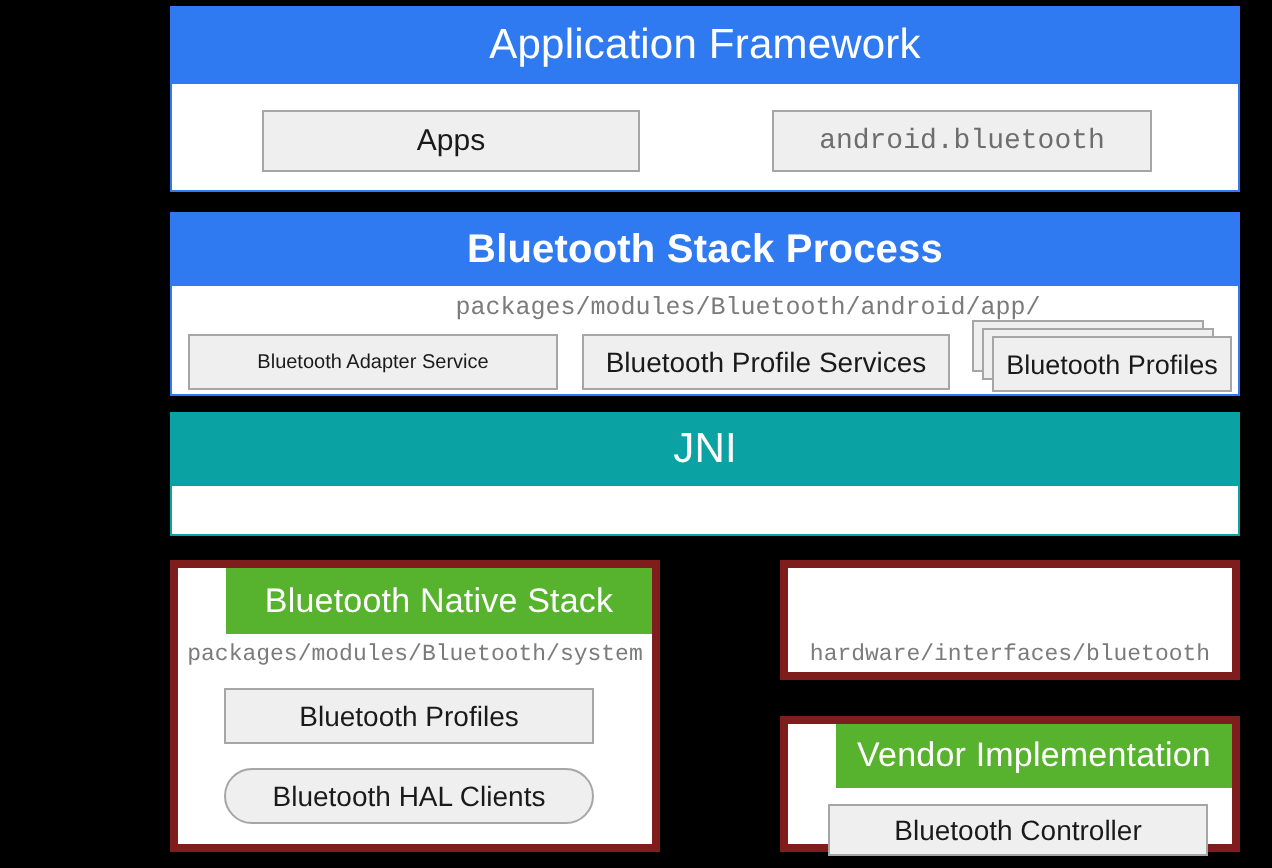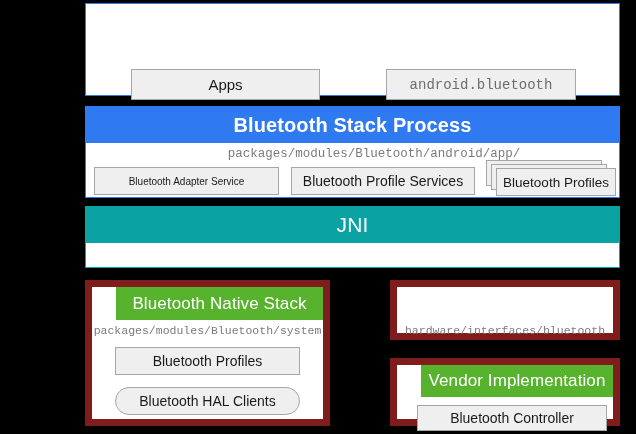--- a/index.html
+++ b/index.html
@@ -9,21 +9,21 @@
     font-family:"Liberation Sans", sans-serif;
     overflow:hidden;
     position:relative;
   }
   .canvas{position:absolute;left:0;top:0;width:636px;height:434px;}
 
   
   .card{position:absolute;background:#ffffff;box-sizing:border-box;}
   .card.blue{border:1px solid #2f7af0;}
   .card.teal{border:1px solid #0aa2a2;}
-  .card.green{border:7px solid #7f1d1d;padding-left:24px;}
+  .card.green{border:4px solid #7f1d1d;padding-left:24px;}
 
   .hdr{
     color:#ffffff;
     text-align:center;
     box-sizing:border-box;
     width:100%;
     display:flex;align-items:center;justify-content:center;
     letter-spacing:.1px;
   }
   .hdr.blue{background:#2f7af0;}
@@ -44,21 +44,21 @@
     box-sizing:border-box;
     display:flex;align-items:center;justify-content:center;
     color:#1a1a1a;
     text-align:center;
   }
   .chip.mono{font-family:"Liberation Mono", monospace;color:#6d6d6d;}
 
   
   #sec-framework{left:85px;top:3px;width:535px;height:93px;}
   #sec-framework .hdr{height:38px;font-size:21px;}
-  #fw-row{position:absolute;left:0;top:54px;width:100%;height:54px;border-radius:14px;}
+  #fw-row{position:absolute;left:0;top:40px;width:100%;height:54px;border-radius:14px;}
   #chip-apps{position:absolute;left:45px;top:11px;width:189px;height:31px;font-size:15px;}
   #chip-androidbt{position:absolute;left:300px;top:11px;width:190px;height:31px;font-size:14px;}
 
   
   #sec-stack{left:85px;top:106px;width:535px;height:92px;}
   #sec-stack .hdr{height:36px;font-size:20px;font-weight:bold;}
   #stack-path{position:absolute;left:0;top:40px;font-size:12.5px;padding-left:43px;}
   #chip-adapter{position:absolute;left:8px;top:60px;width:185px;height:28px;font-size:10px;}
   #chip-profsvc{position:absolute;left:205px;top:60px;width:184px;height:28px;font-size:14px;text-align:right;}
 
@@ -94,20 +94,21 @@
   
   #connector{position:absolute;left:330px;top:289px;width:60px;height:16px;}
   #connector svg{display:block;}
 </style>
 </head>
 <body>
 
 <div class="canvas">
 
   <div class="card blue" id="sec-framework">
+    <div class="hdr blue">Application Framework</div>
     <div id="fw-row">
       <div class="chip" id="chip-apps">Apps</div>
       <div class="chip mono" id="chip-androidbt">android.bluetooth</div>
     </div>
   </div>
 
   <div class="card blue" id="sec-stack">
     <div class="hdr blue">Bluetooth Stack Process</div>
     <div class="path" id="stack-path">packages/modules/Bluetooth/android/app/</div>
     <div class="chip" id="chip-adapter">Bluetooth Adapter Service</div>

